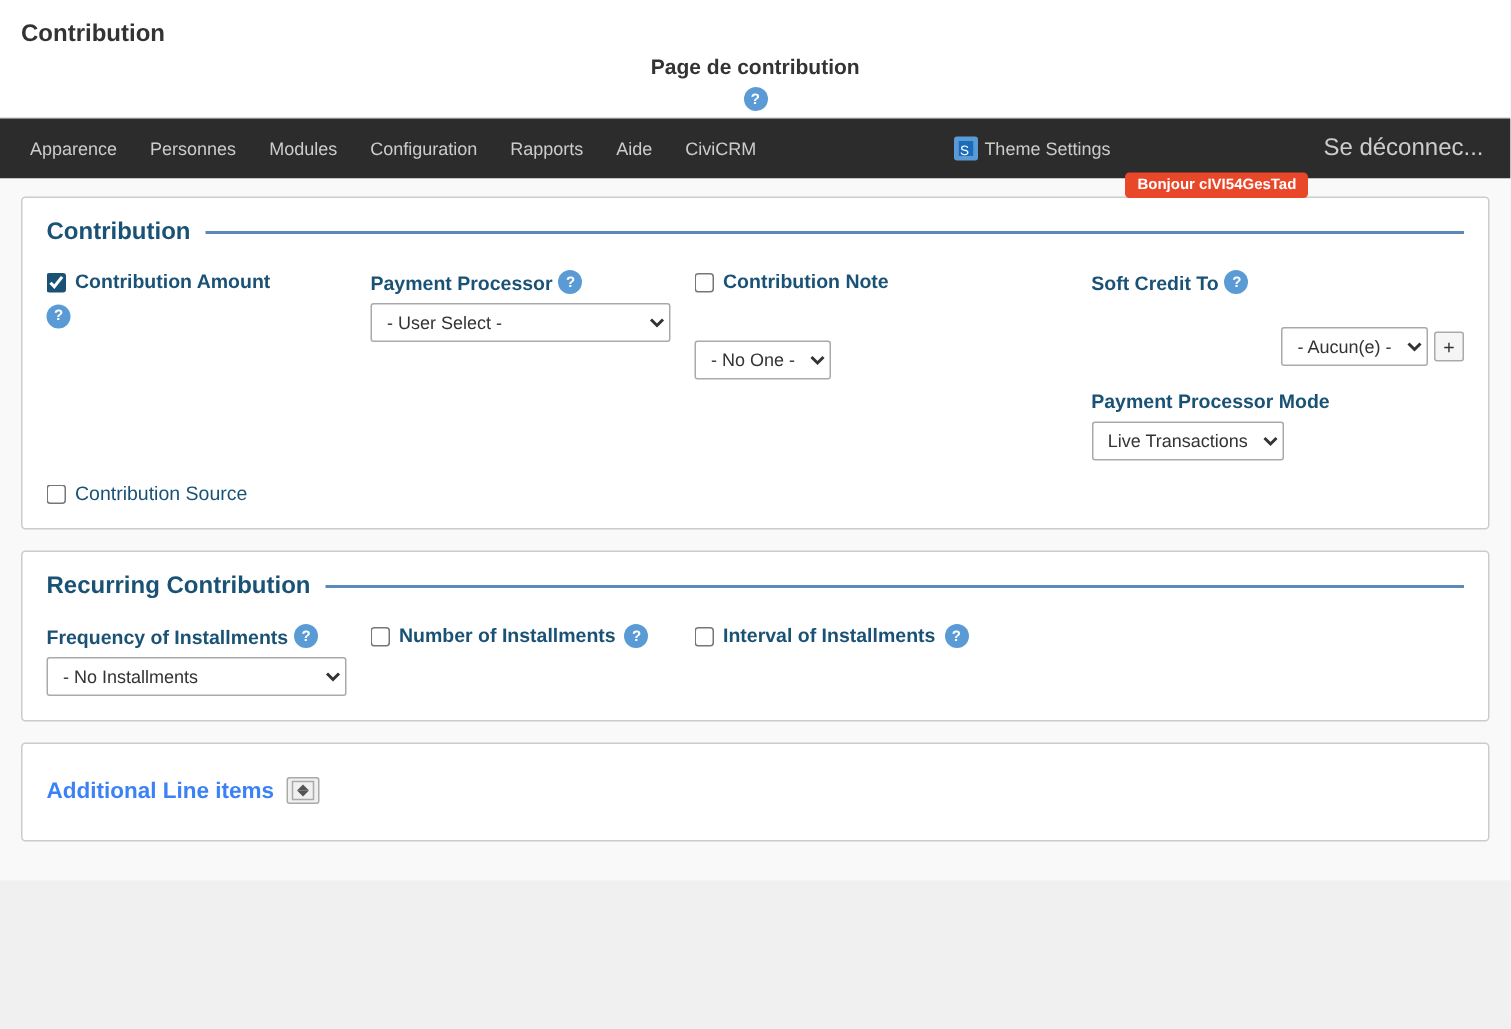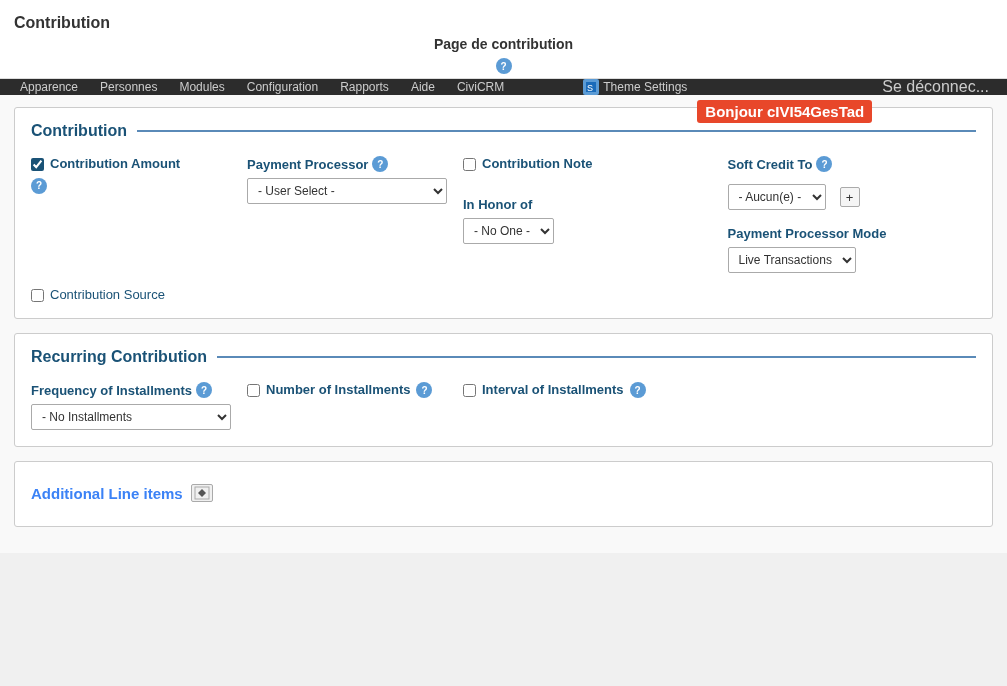--- a/index.html
+++ b/index.html
@@ -43,21 +43,21 @@
       font-weight: bold;
       cursor: pointer;
     }
 
     
     .navbar {
       background: #2c2c2c;
       display: flex;
       align-items: center;
       padding: 0 10px;
-      height: 16px;
+      height: 40px;
       gap: 2px;
     }
     .navbar-item {
       color: #ccc;
       font-size: 12px;
       padding: 6px 10px;
       cursor: pointer;
       white-space: nowrap;
     }
     .navbar-spacer { flex: 1; }
@@ -75,21 +75,21 @@
       height: 16px;
       background: #5b9bd5;
       border-radius: 2px;
       display: inline-flex;
       align-items: center;
       justify-content: center;
     }
     .bonjour-badge {
       background: #e8472a;
       color: #fff;
-      font-size: 15px;
+      font-size: 10px;
       padding: 3px 8px;
       border-radius: 3px;
       font-weight: bold;
       margin-top: 48px;
     }
     .se-deconn {
       color: #ccc;
       font-size: 16px;
       padding: 4px 8px;
       cursor: pointer;
@@ -156,22 +156,23 @@
     }
 
     .checkbox-blue {
       accent-color: #1a5276;
     }
 
     
     .soft-credit-row {
       display: flex;
       align-items: center;
-      gap: 14px;
-      margin-top: 6px;
+      gap: 4px;
+      margin-top: 16px;
+      justify-content: flex-end;
     }
     .add-btn {
       display: inline-flex;
       align-items: center;
       justify-content: center;
       width: 20px;
       height: 20px;
       border: 1px solid #aaa;
       background: #f5f5f5;
       cursor: pointer;
@@ -326,23 +327,20 @@
           <option>- User Select -</option>
         </select>
       </div>
 
       <div class="field-group">
         <div class="checkbox-label">
           <input type="checkbox" style="">
           <span>Contribution Note</span>
         </div>
         <div style="margin-top: 20px;">
-          <div class="field-label">
-            <span>In Honor of</span>
-          </div>
           <select style="margin-top:6px;">
             <option>- No One -</option>
           </select>
         </div>
       </div>
 
       <div class="field-group">
         <div class="field-label">
           <span>Soft Credit To</span>
           <span class="help-icon">?</span>

